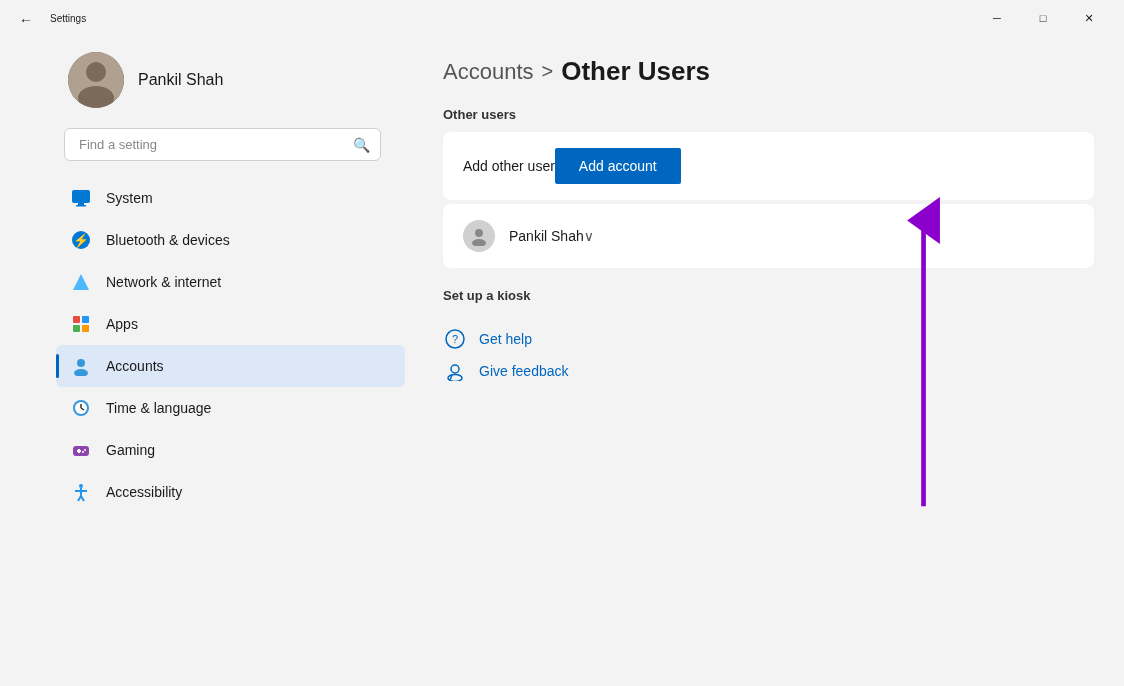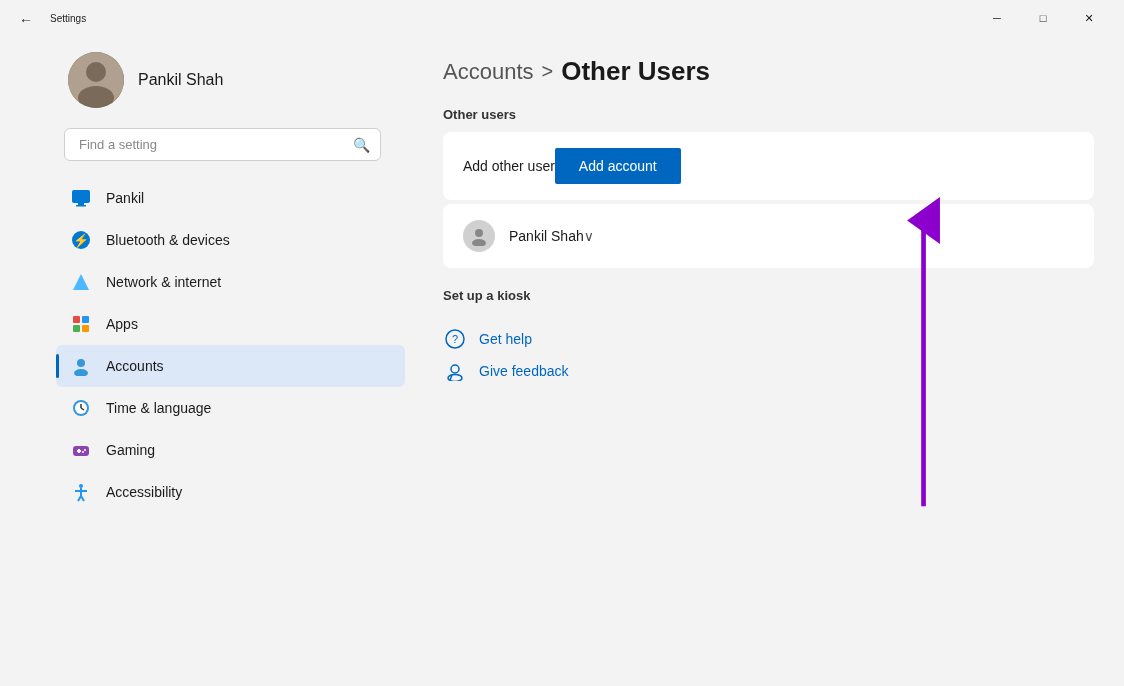--- a/index.html
+++ b/index.html
@@ -351,21 +351,21 @@
 
     <ul class="nav-list">
       <li class="nav-item">
         <span class="nav-icon icon-system">
           <svg width="20" height="20" viewBox="0 0 20 20">
               <rect x="1" y="2" width="18" height="13" rx="2" fill="#0078d4"></rect>
               <rect x="7" y="15" width="6" height="2" fill="#0078d4"></rect>
               <rect x="5" y="17" width="10" height="1.5" rx="0.5" fill="#0078d4"></rect>
             </svg>
         </span>
-        <span class="nav-item-label">Pankil</span>
+        <span class="nav-item-label">System</span>
       </li>
       <li class="nav-item">
         <span class="nav-icon">
           <svg width="20" height="20" viewBox="0 0 20 20">
               <circle cx="10" cy="10" r="9" fill="#0078d4"></circle>
               <text x="10" y="15" text-anchor="middle" font-size="13" fill="white">⚡</text>
             </svg>
         </span>
         <span class="nav-item-label">Bluetooth &amp; devices</span>
       </li>

